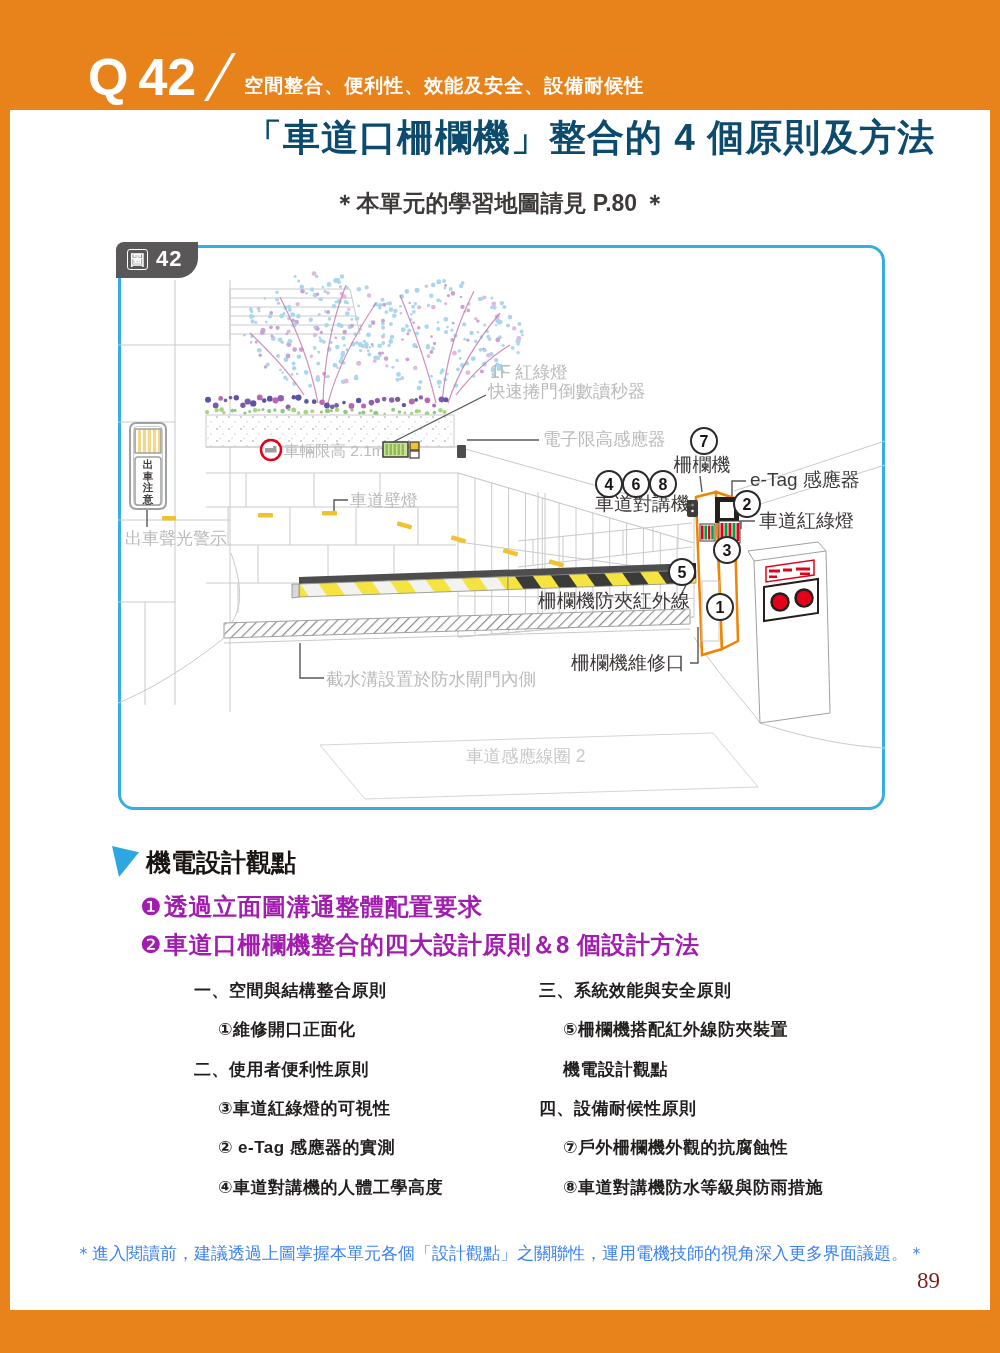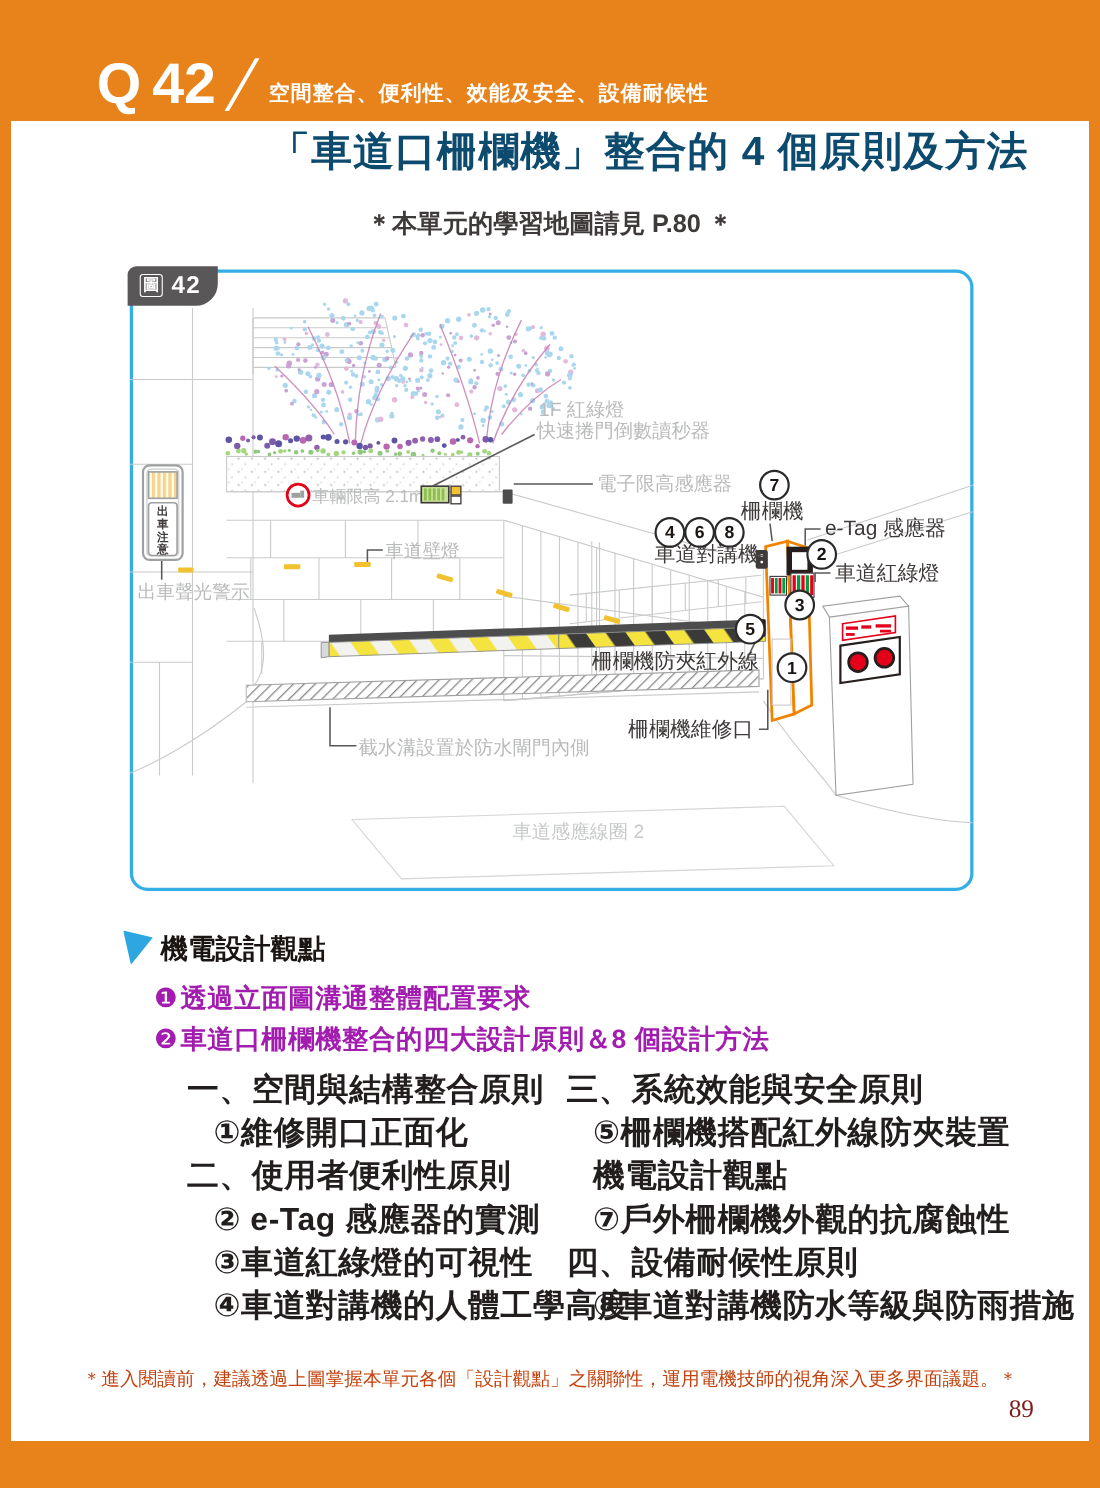--- a/index.html
+++ b/index.html
@@ -27,27 +27,27 @@
   .fig-tag .tag-icon{display:inline-block;border:1.7px solid #fff;border-radius:3px;font-size:15px;line-height:1;padding:2px 2px;font-weight:700;}
   .fig-tag .tag-num{font-size:22px;font-weight:800;letter-spacing:1px;}
   
   .vp-head{position:absolute;left:112px;top:846px;display:flex;align-items:flex-start;gap:7px;}
   .vp-tri{width:27px;height:31px;background:#2EA7E0;clip-path:polygon(0 0,100% 20%,26% 100%);}
   .vp-title{font-size:25px;font-weight:800;color:#1A1512;}
   .vp-bullet{position:absolute;left:140px;font-size:24px;font-weight:700;color:#a21caf;letter-spacing:0.5px;}
   .vp-b1{top:891px;}
   .vp-b2{top:929px;}
   .vp-bullet .bnum{margin-right:2px;font-weight:400;}
-  .col{position:absolute;top:971px;font-size:29px;font-weight:600;color:#221E1D;letter-spacing:0.5px;}
+  .col{position:absolute;top:971px;font-size:17px;font-weight:600;color:#221E1D;letter-spacing:0.5px;margin-left:24px;}
   .col-left{left:170px;width:345px;}
   .col-right{left:515px;width:420px;}
   .col .row{height:39.3px;display:flex;align-items:center;white-space:nowrap;}
   .col .row.indent{padding-left:24px;}
   
-  .foot-note{position:absolute;left:0;top:1242px;width:1000px;text-align:center;font-size:17px;color:#c2410c;font-weight:500;}
+  .foot-note{position:absolute;left:0;top:1242px;width:1000px;text-align:center;font-size:17px;color:#3b82f6;font-weight:500;}
   .page-num{position:absolute;right:60px;top:1268px;font-family:"Liberation Serif","DejaVu Serif",serif;font-size:23px;color:#7f1d1d;}
   
   svg text{font-family:"Liberation Sans","DejaVu Sans",sans-serif;}
   .lblG{fill:#B9BABB;}
   .lblG2{fill:#C8C9CA;}
   .lblK{fill:#3E3A39;}
   .cline{stroke:#595757;stroke-width:1.4;fill:none;}
   .thin{stroke:#C9CACA;stroke-width:1;fill:none;}
 </style>
 </head>
@@ -758,28 +758,28 @@
     <span class="vp-tri"></span>
     <span class="vp-title">機電設計觀點</span>
   </div>
   <div class="vp-bullet vp-b1"><span class="bnum">❶</span><span>透過立面圖溝通整體配置要求</span></div>
   <div class="vp-bullet vp-b2"><span class="bnum">❷</span><span>車道口柵欄機整合的四大設計原則＆8 個設計方法</span></div>
 
   <div class="col col-left">
     <div class="row">一、空間與結構整合原則</div>
     <div class="row indent">①維修開口正面化</div>
     <div class="row">二、使用者便利性原則</div>
+    <div class="row indent">③車道紅綠燈的可視性</div>
     <div class="row indent">② e-Tag 感應器的實測</div>
-    <div class="row indent">③車道紅綠燈的可視性</div>
     <div class="row indent">④車道對講機的人體工學高度</div>
   </div>
   <div class="col col-right">
     <div class="row">三、系統效能與安全原則</div>
     <div class="row indent">⑤柵欄機搭配紅外線防夾裝置</div>
     <div class="row indent">機電設計觀點</div>
+    <div class="row">四、設備耐候性原則</div>
     <div class="row indent">⑦戶外柵欄機外觀的抗腐蝕性</div>
-    <div class="row">四、設備耐候性原則</div>
     <div class="row indent">⑧車道對講機防水等級與防雨措施</div>
   </div>
 
   <div class="foot-note">＊進入閱讀前，建議透過上圖掌握本單元各個「設計觀點」之關聯性，運用電機技師的視角深入更多界面議題。＊</div>
   <div class="page-num">89</div>
 </div>
 
 </body></html>

